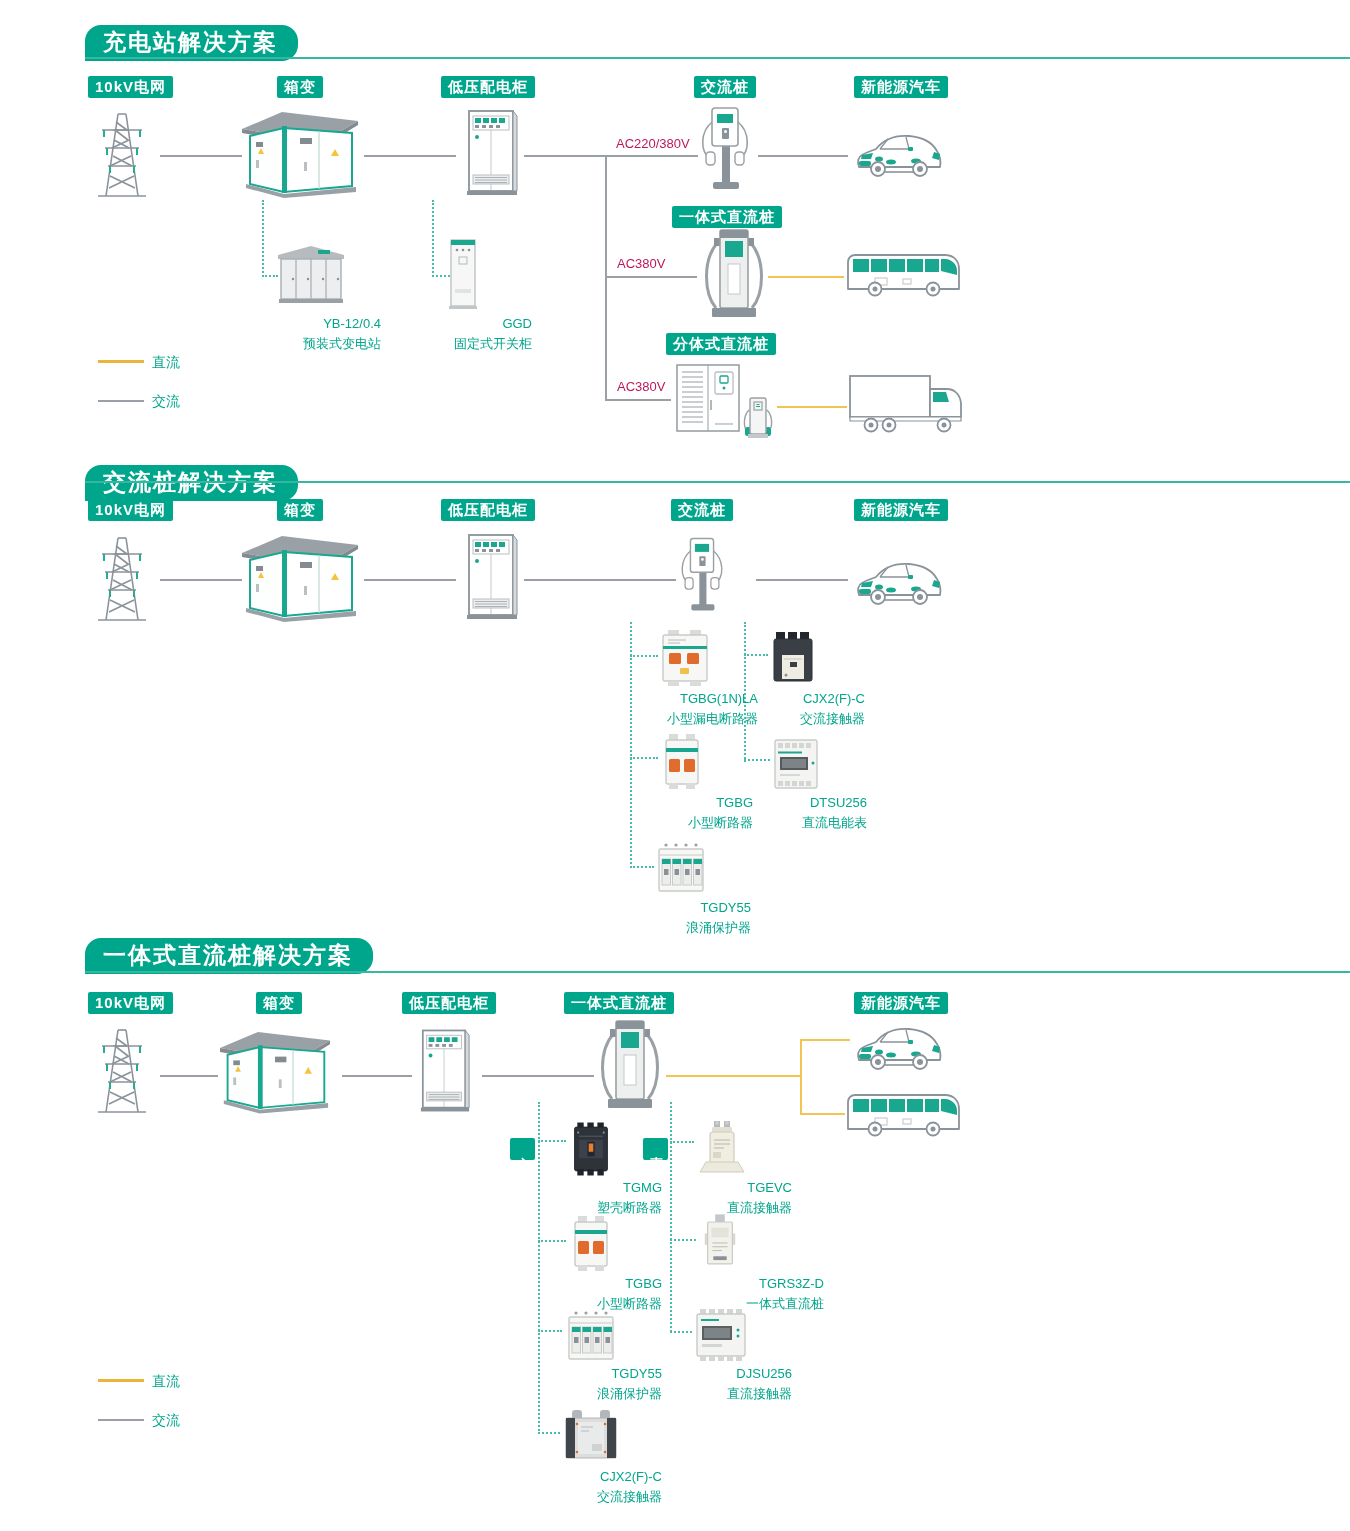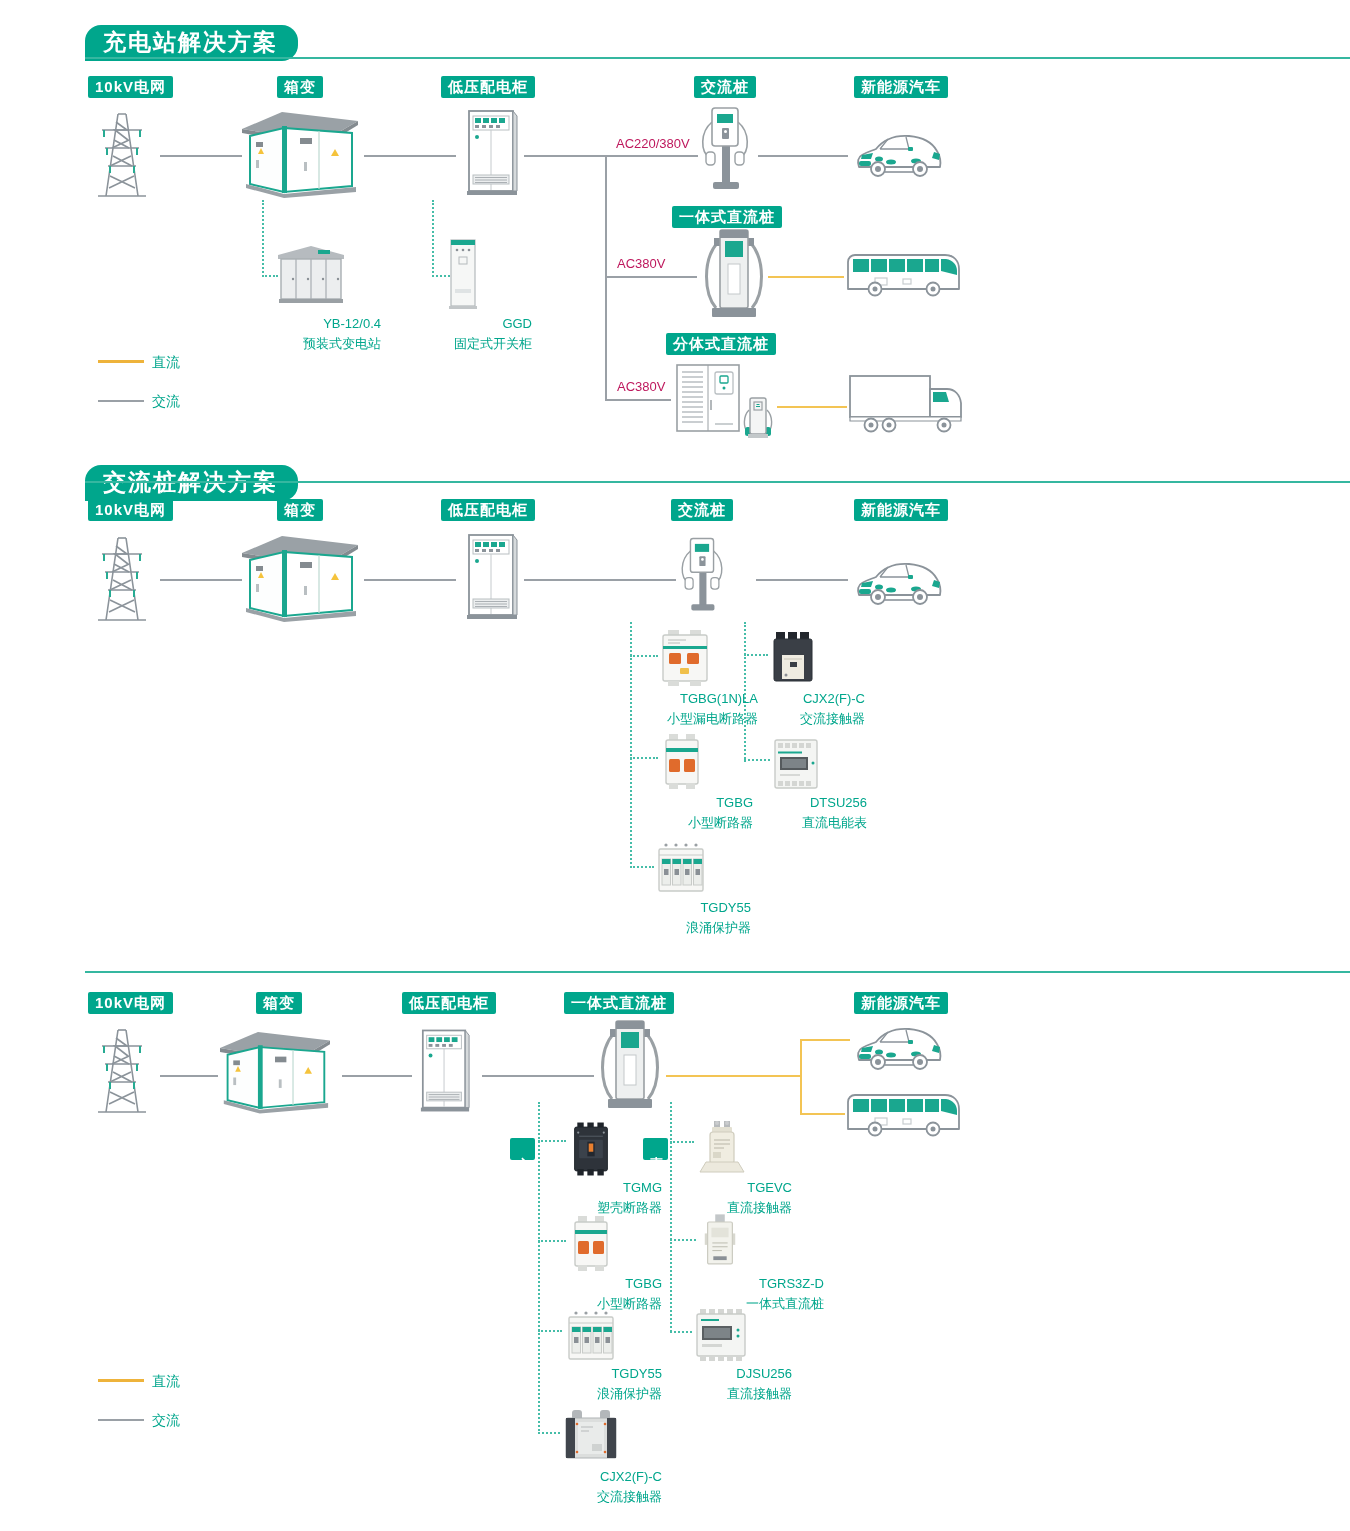--- a/index.html
+++ b/index.html
@@ -530,20 +530,21 @@
   </div>
 
   <svg class="ic" style="left:656px;top:841px;width:50px;height:56px">
       <use href="#p-spd"></use>
     </svg>
   <div class="cap" style="left:611px;top:898px">
     <span>TGDY55</span>
     <span>浪涌保护器</span>
   </div>
 
+  <div class="hdr" style="top:938px">一体式直流桩解决方案</div>
   <div class="hdr-rule" style="top:971px"></div>
 
   <div class="badge" style="left:88px;top:992px">10kV电网</div>
   <div class="badge" style="left:256px;top:992px">箱变</div>
   <div class="badge" style="left:402px;top:992px">低压配电柜</div>
   <div class="badge" style="left:564px;top:992px">一体式直流桩</div>
   <div class="badge" style="left:854px;top:992px">新能源汽车</div>
 
   <svg class="ic" style="left:94px;top:1026px;width:56px;height:88px">
       <use href="#i-tower"></use>

